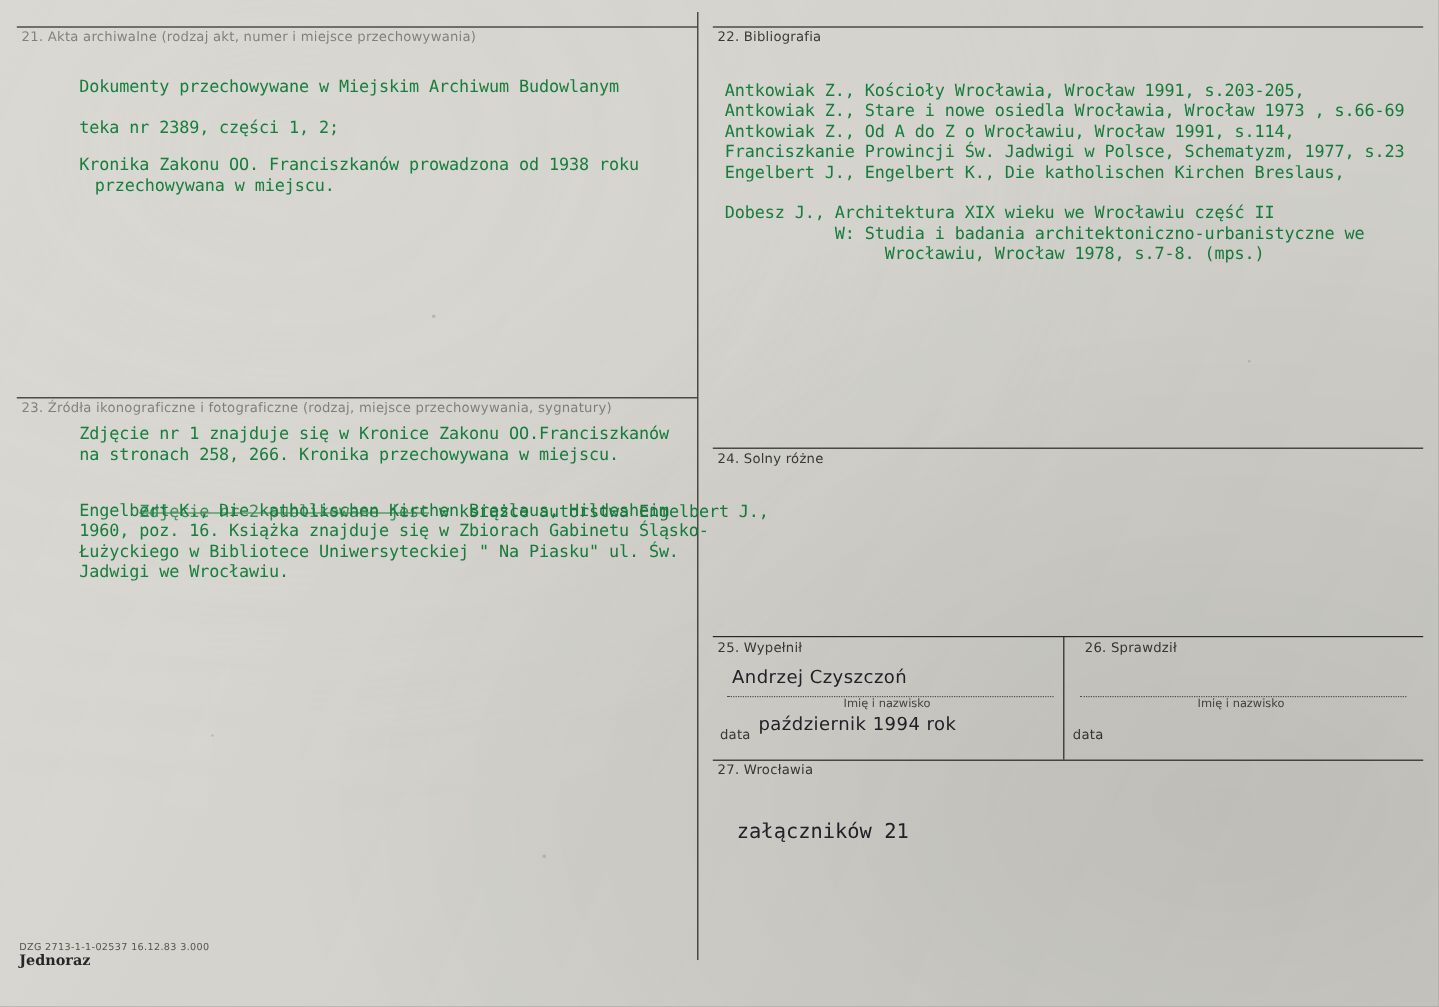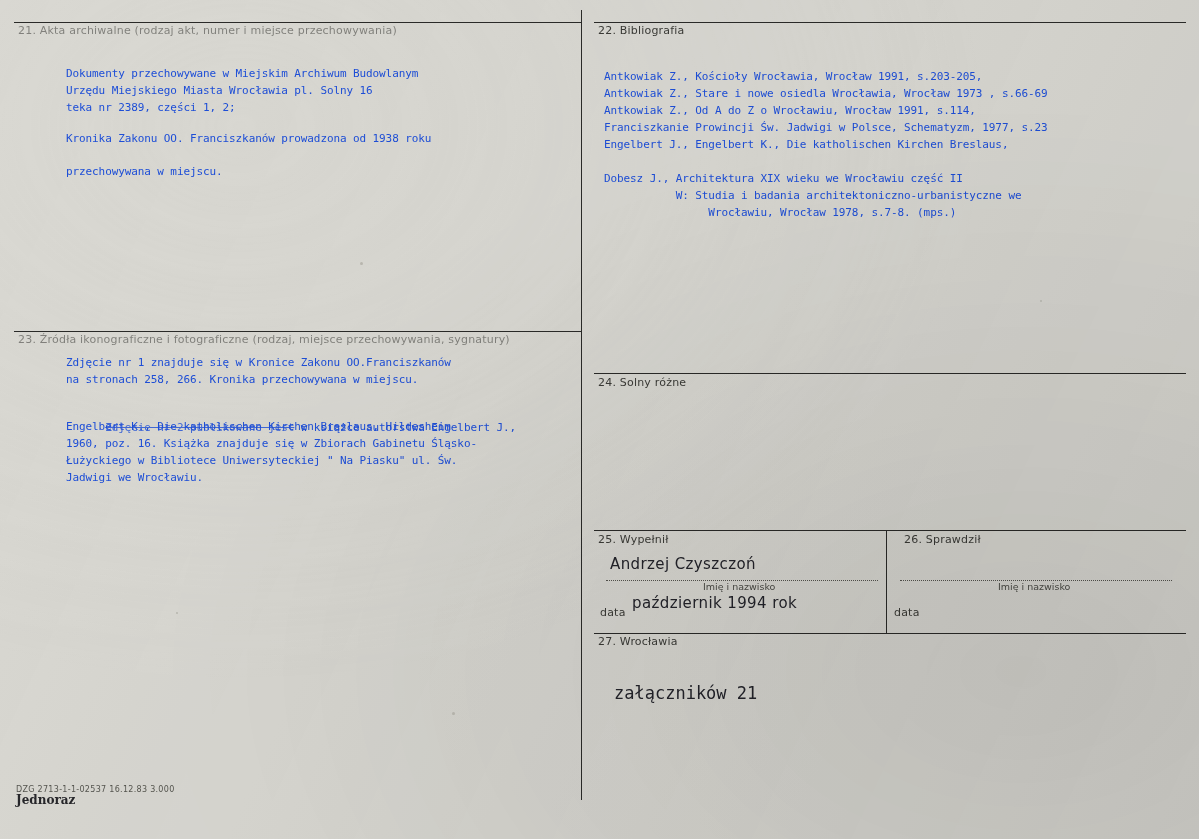--- a/index.html
+++ b/index.html
@@ -62,23 +62,23 @@
     font-size: 11px;
     color: #3a3a36;
     letter-spacing: .2px;
     white-space: nowrap;
   }
   .faded { opacity: .55; }
 
   .typed {
     position: absolute;
     font-family: "DejaVu Sans Mono", monospace;
-    font-size: 11px;
+    font-size: 14px;
     line-height: 17.5px;
-    color: #1d4ed8;
+    color: #15803d;
     white-space: pre;
     letter-spacing: -0.1px;
   }
   .typed.strike { text-decoration: line-through; text-decoration-thickness: 1px; opacity: .8;}
 
   .hand {
     position: absolute;
     font-family: "DejaVu Sans", sans-serif;
     font-size: 15px;
     color: #23232a;
@@ -125,24 +125,23 @@
 
   <div class="form">
 
     <div class="vr" style="left:567px; top:0px; height:790px;"></div>
 
     <div class="hr" style="left:0px; top:12px; width:567px;"></div>
     <div class="fieldlabel faded" style="left:4px; top:14px;">
       <span>21.</span>&nbsp;<span>Akta archiwalne (rodzaj akt, numer i miejsce przechowywania)</span>
     </div>
     <div class="typed" style="left:52px; top:55px;">Dokumenty przechowywane w Miejskim Archiwum Budowlanym</div>
-    <div class="typed" style="left:52px; top:72px;">Urzędu Miejskiego Miasta Wrocławia pl. Solny 16</div>
     <div class="typed" style="left:52px; top:89px;">teka nr 2389, części 1, 2;</div>
     <div class="typed" style="left:52px; top:120px;">Kronika Zakonu OO. Franciszkanów prowadzona od 1938 roku</div>
-    <div class="typed" style="left:52px; top:137px;margin-top:16px;">przechowywana w miejscu.</div>
+    <div class="typed" style="left:65px; top:137px;">przechowywana w miejscu.</div>
 
     <div class="hr" style="left:580px; top:12px; width:592px;"></div>
     <div class="fieldlabel" style="left:584px; top:14px;">
       <span>22.</span>&nbsp;<span>Bibliografia</span>
     </div>
     <div class="typed" style="left:590px; top:58px;">Antkowiak Z., Kościoły Wrocławia, Wrocław 1991, s.203-205,</div>
     <div class="typed" style="left:590px; top:75px;">Antkowiak Z., Stare i nowe osiedla Wrocławia, Wrocław 1973 , s.66-69</div>
     <div class="typed" style="left:590px; top:92px;">Antkowiak Z., Od A do Z o Wrocławiu, Wrocław 1991, s.114,</div>
     <div class="typed" style="left:590px; top:109px;">Franciszkanie Prowincji Św. Jadwigi w Polsce, Schematyzm, 1977, s.23</div>
     <div class="typed" style="left:590px; top:126px;">Engelbert J., Engelbert K., Die katholischen Kirchen Breslaus,</div>

